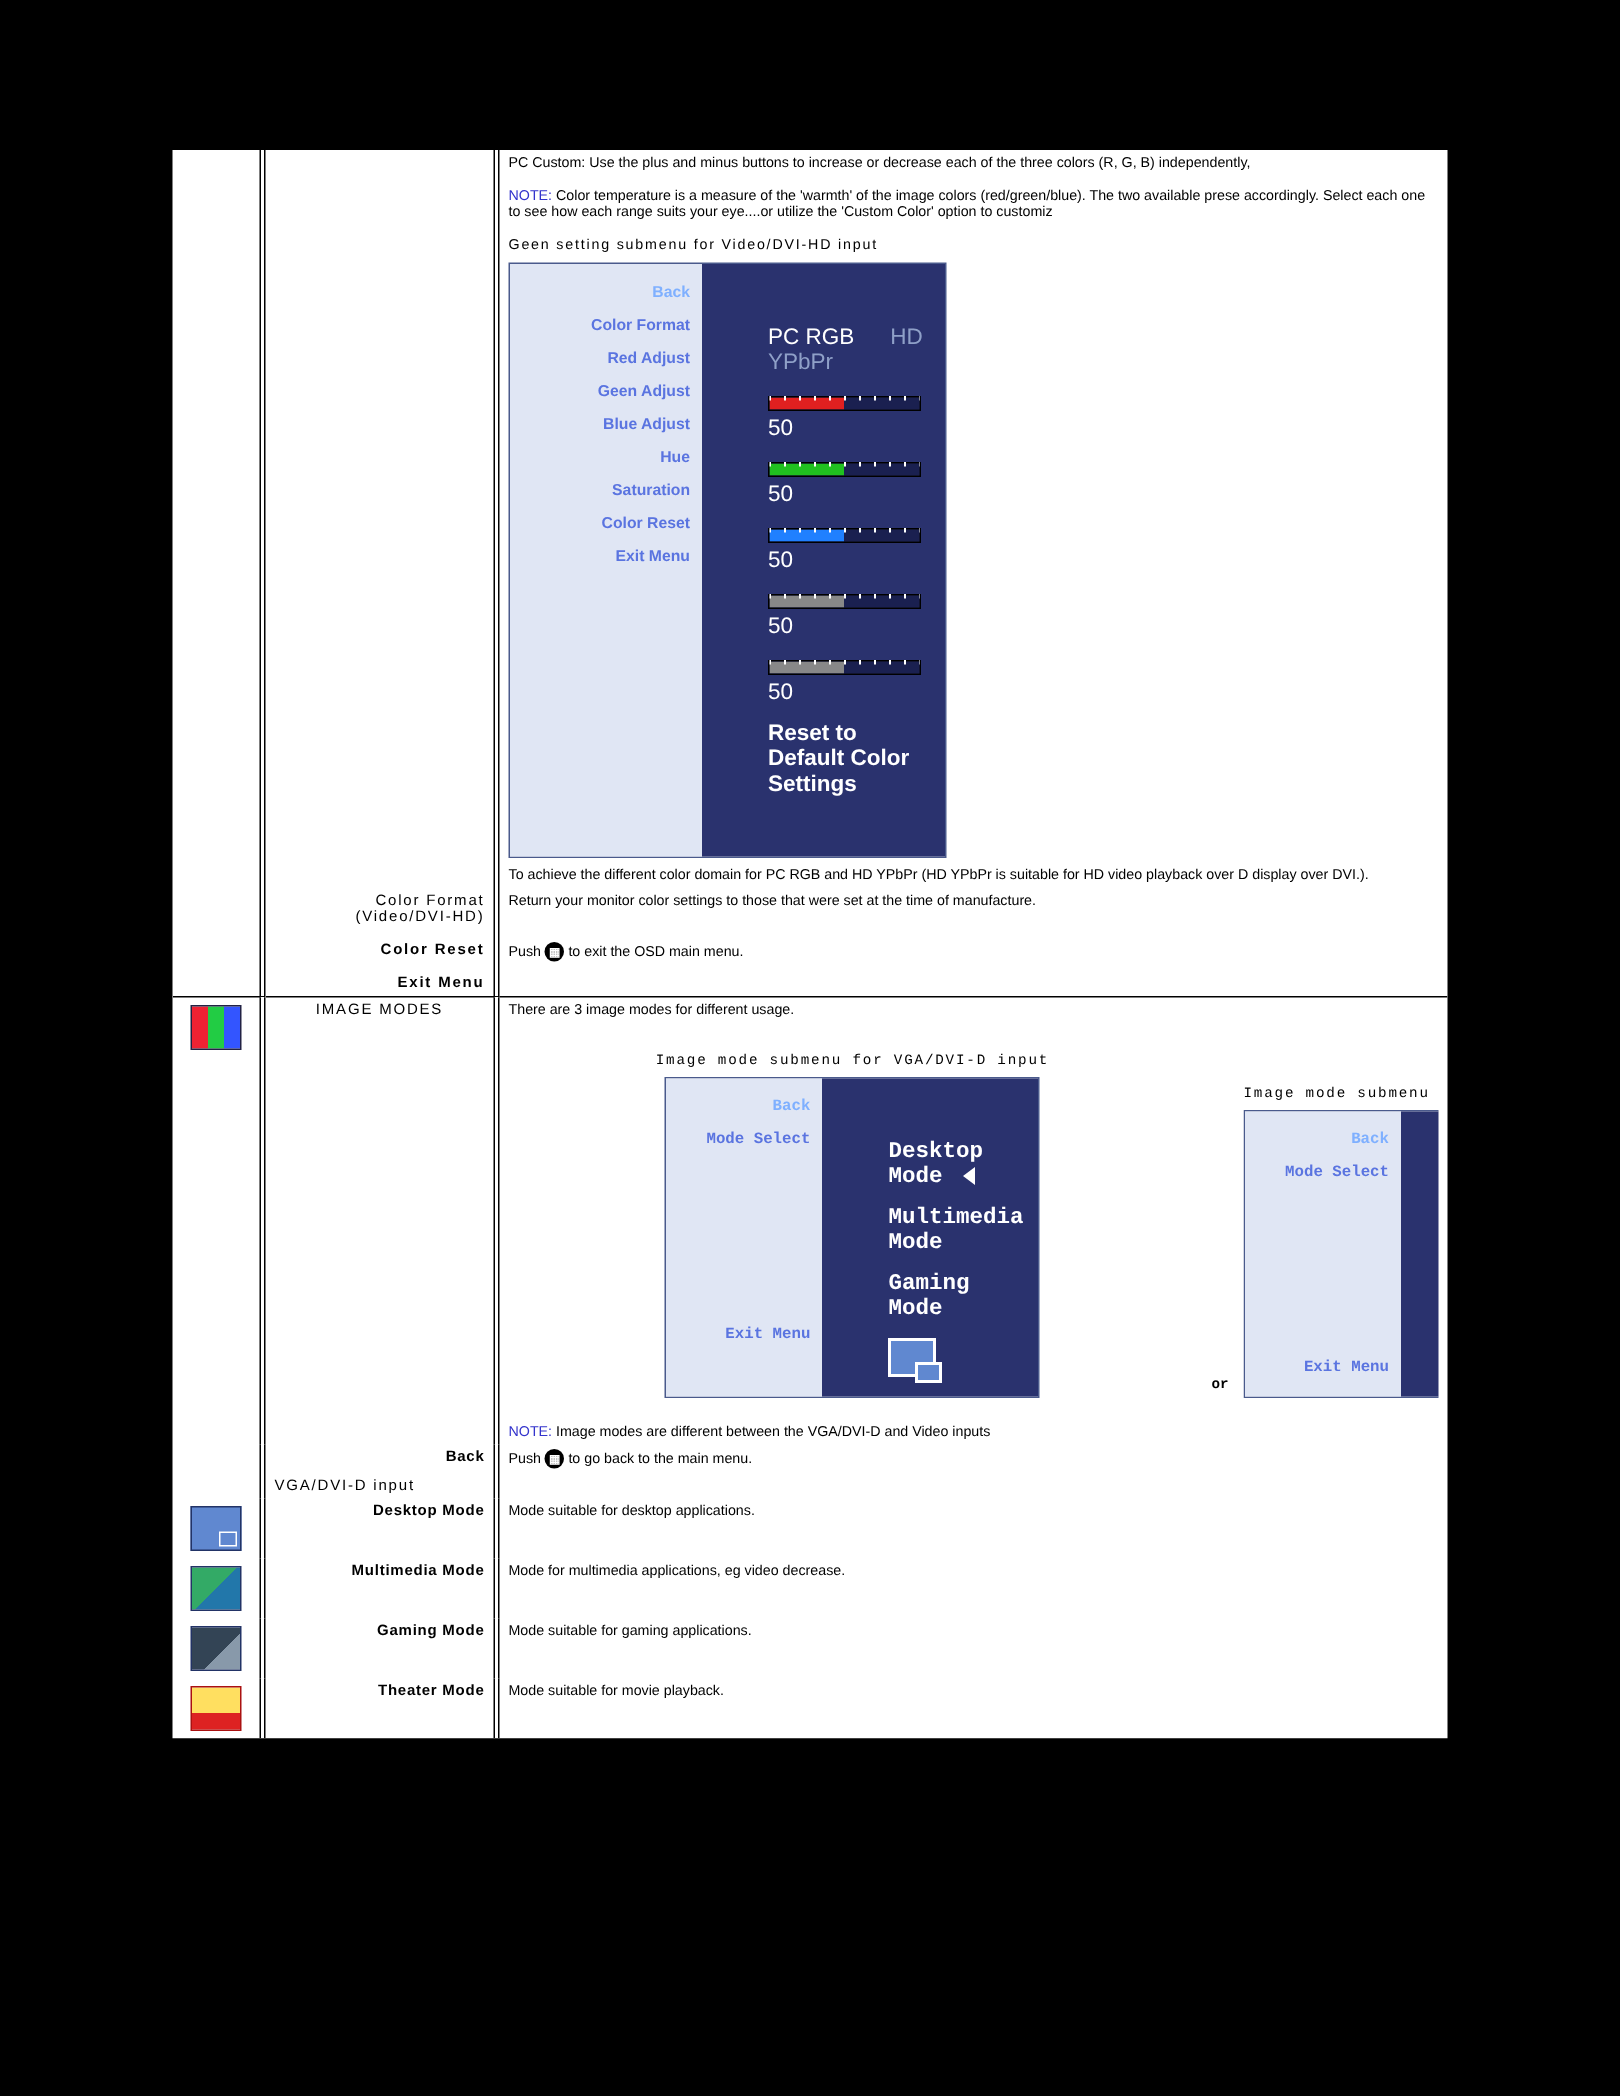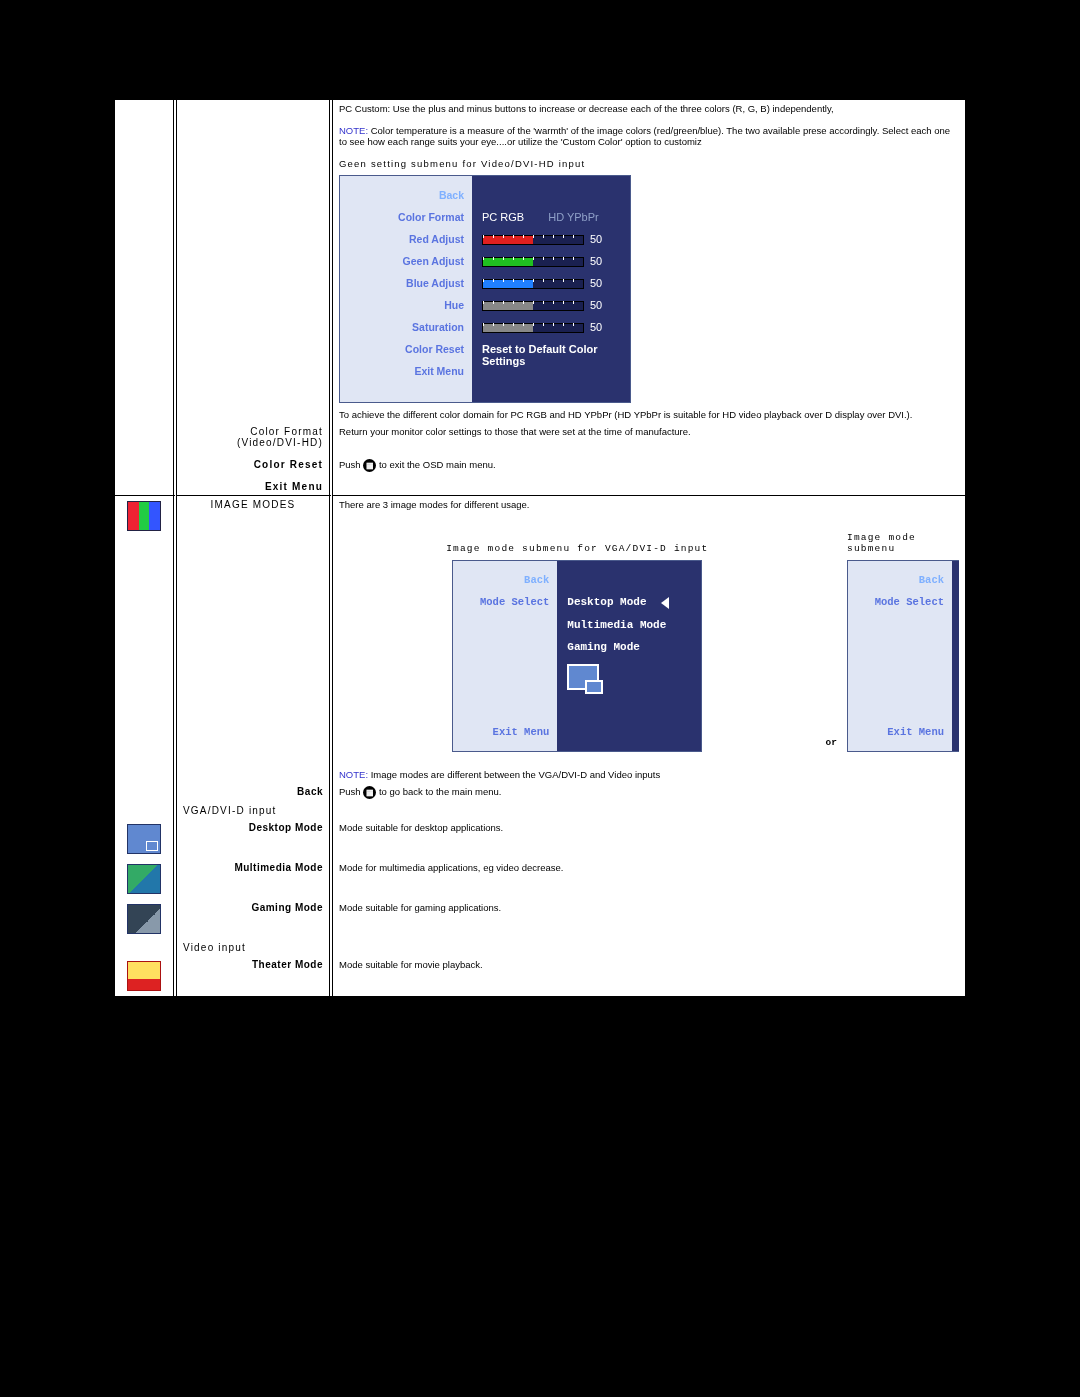--- a/index.html
+++ b/index.html
@@ -68,21 +68,22 @@
 }
 .osd-left .active { color: #7fb0ff; }
 .osd-right {
   background: #2a326e;
   flex: 1;
   color: #fff;
   padding: 8px 10px;
 }
 .osd-right div {
   padding: 5px 0;
-  font-size: 11px;
+  font-size: 15px;
+  margin-left: 34px;
 }
 .slider {
   display: inline-block;
   width: 100px;
   height: 8px;
   background: linear-gradient(to right, #888 0%, #888 50%, #1a2050 50%, #1a2050 100%);
   border: 1px solid #000;
   vertical-align: middle;
   margin-right: 6px;
   position: relative;
@@ -257,21 +258,21 @@
         <div class="osd-right">
           <div>&nbsp;</div>
           <div><span class="bold">Desktop Mode</span><span class="tri"></span></div>
           <div class="bold">Multimedia Mode</div>
           <div class="bold">Gaming Mode</div>
           <div style="padding-top:6px"><span class="pip-icon"></span></div>
         </div>
       </div>
     </div>
     <div class="ortext">or</div>
-    <div style="width:112px;overflow:hidden">
+    <div style="width:130px;overflow:hidden">
       <div class="letterspace">Image mode submenu</div>
       <div class="osd" style="width:200px">
         <div class="osd-left" style="width:88px">
           <div class="active">Back</div>
           <div>Mode Select</div>
           <div style="height:98px"></div>
           <div>Exit Menu</div>
         </div>
         <div class="osd-right" style="color:#f6a040">
           <div>&nbsp;</div>
@@ -321,25 +322,20 @@
 </tr>
 
 <tr>
 <td class="col-icon double-border">
             <span class="mode-icon mi-game"></span>
           </td>
 <td class="col-label double-border bold">Gaming Mode</td>
 <td class="col-content small">Mode suitable for gaming applications.</td>
 </tr>
 
-<tr>
-<td class="col-icon double-border"></td>
-<td class="col-label double-border letterspace" style="text-align:left">Video input</td>
-<td class="col-content"></td>
-</tr>
 
 <tr>
 <td class="col-icon double-border">
             <span class="mode-icon mi-theater"></span>
           </td>
 <td class="col-label double-border bold">Theater Mode</td>
 <td class="col-content small">Mode suitable for movie playback.</td>
 </tr>
 
 </tbody>

